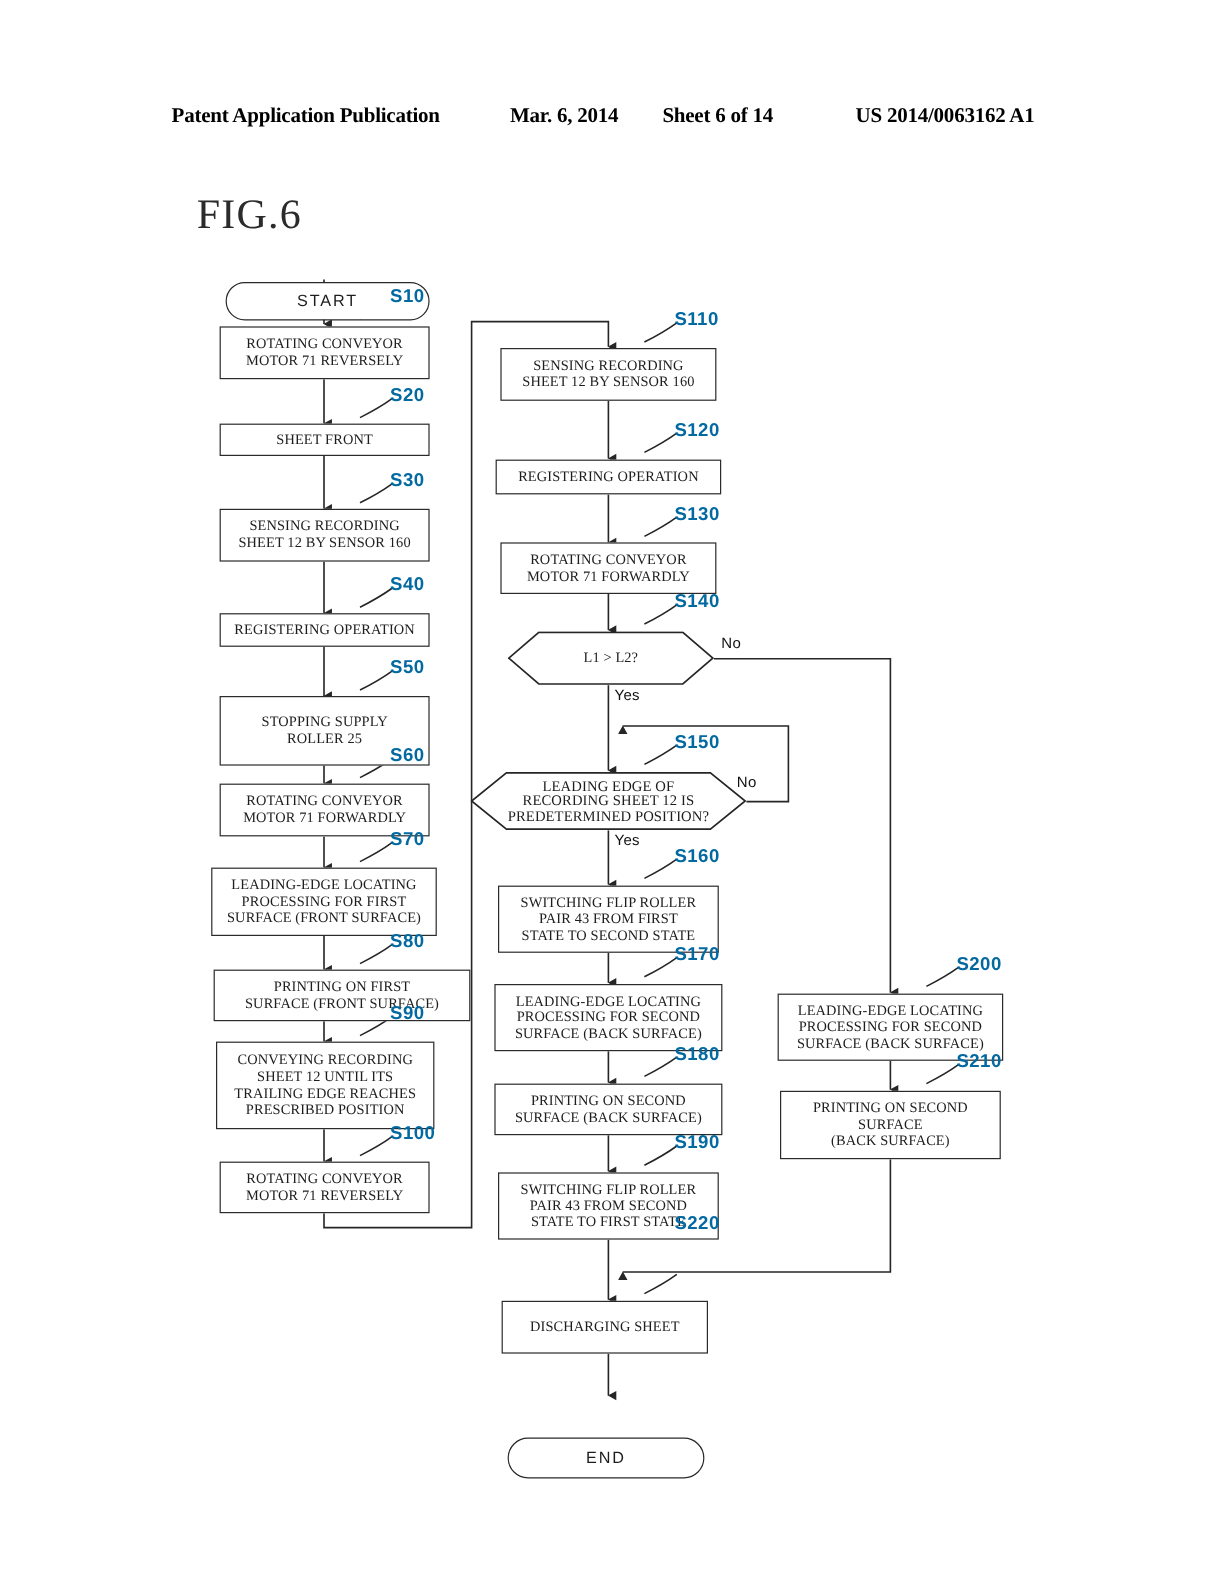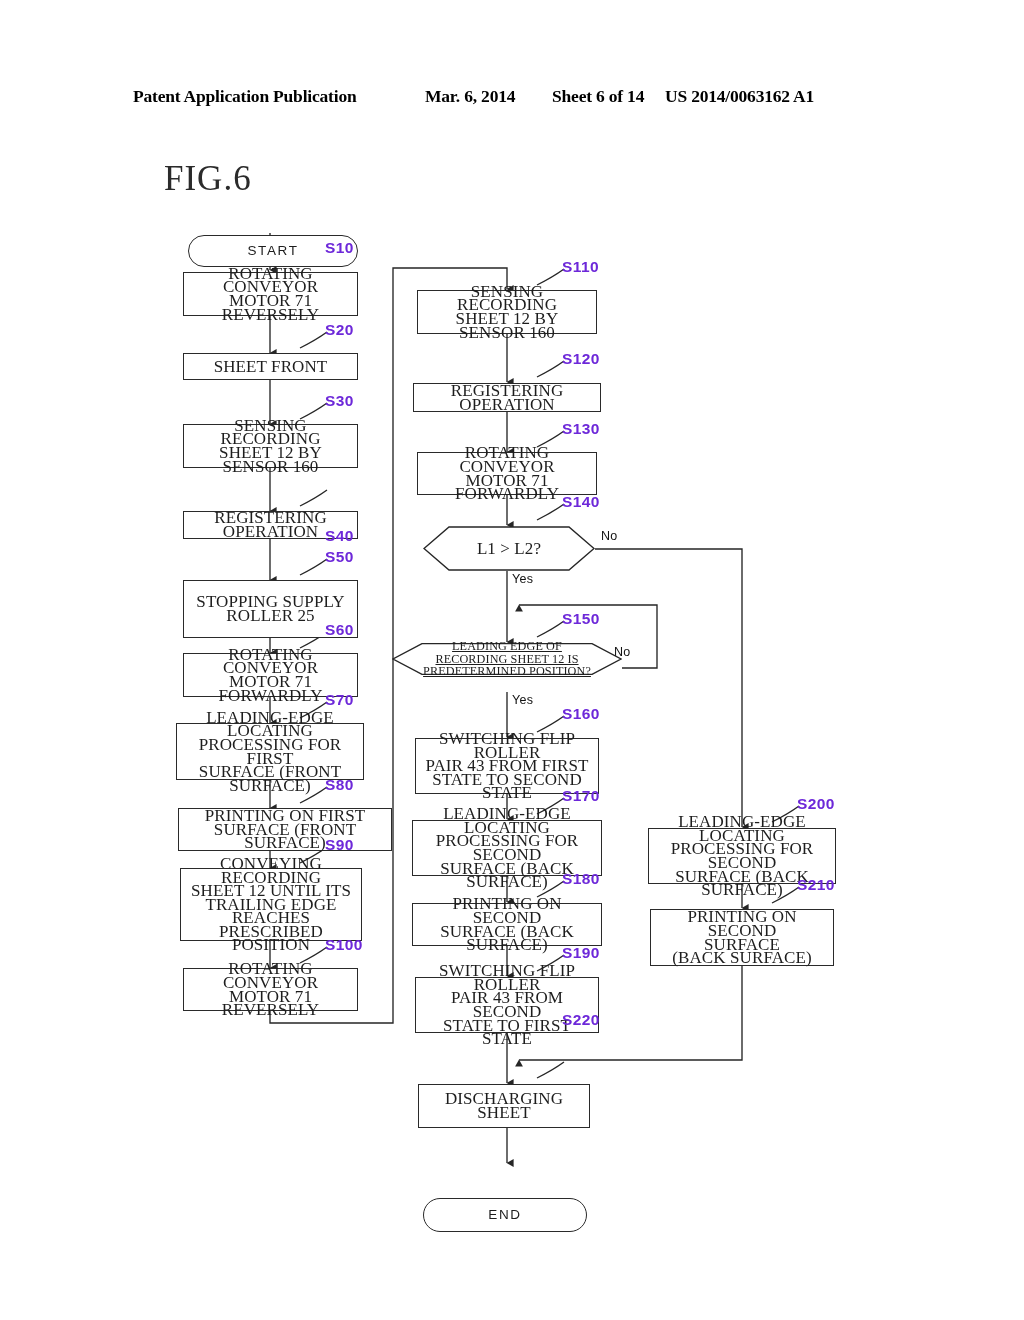--- a/index.html
+++ b/index.html
@@ -22,24 +22,24 @@
     left: 0;
     top: 86px;
     width: 1024px;
     height: 26px;
     font-family: "Liberation Serif", serif;
     font-weight: bold;
     font-size: 17.5px;
     letter-spacing: -0.2px;
     white-space: nowrap;
   }
-  #page-header .hdr-pub   { position: absolute; left: 133px; top: 0; text-align: right; }
+  #page-header .hdr-pub   { position: absolute; left: 143px; top: 0; text-align: right; }
   #page-header .hdr-date  { position: absolute; left: 425px; top: 0; }
   #page-header .hdr-sheet { position: absolute; left: 552px; top: 0; }
-  #page-header .hdr-num   { position: absolute; left: 665px; top: 0; }
+  #page-header .hdr-num   { position: absolute; left: 713px; top: 0; }
 
   
   #fig-label {
     position: absolute;
     left: 164px;
     top: 159px;
     font-family: Liberation Serif, serif;
     font-size: 35px;
     letter-spacing: 1px;
     color: #2b2b2b;
@@ -58,21 +58,21 @@
   
   .node {
     position: absolute;
     box-sizing: border-box;
     display: flex;
     align-items: center;
     justify-content: center;
     text-align: center;
     color: #1d1d1d;
     font-family: "Liberation Serif", serif;
-    font-size: 17px;
+    font-size: 12px;
     line-height: 13.6px;
     letter-spacing: 0.1px;
   }
   .node.process {
     border: 1.3px solid #2a2a2a;
     background: #fff;
     padding: 2px 3px;
   }
   .node.terminator {
     border: 1.3px solid #2a2a2a;
@@ -104,21 +104,21 @@
     z-index: 1;
   }
 
   
   .step-label {
     position: absolute;
     font-family: "Liberation Sans", sans-serif;
     font-weight: bold;
     font-size: 15.5px;
     letter-spacing: 0.4px;
-    color: #6d28d9;
+    color: #0369a1;
     white-space: nowrap;
   }
 
   
   .branch-label {
     position: absolute;
     font-family: "Liberation Sans", sans-serif;
     font-size: 12.5px;
     letter-spacing: 0.3px;
     color: #111;
@@ -243,21 +243,21 @@
 <div class="step-label" style="left:325px; top:321px;">S20</div>
 
 <div class="node process" style="left:183px; top:424px; width:175px; height:44px;">
   <span>SENSING RECORDING<br>SHEET 12 BY SENSOR 160</span>
 </div>
 <div class="step-label" style="left:325px; top:392px;">S30</div>
 
 <div class="node process" style="left:183px; top:511px; width:175px; height:28px;">
   <span>REGISTERING OPERATION</span>
 </div>
-<div class="step-label" style="left:325px; top:479px;margin-top:48px;">S40</div>
+<div class="step-label" style="left:325px; top:479px;">S40</div>
 
 <div class="node process" style="left:183px; top:580px; width:175px; height:58px;">
   <span>STOPPING SUPPLY<br>ROLLER 25</span>
 </div>
 <div class="step-label" style="left:325px; top:548px;">S50</div>
 
 <div class="node process" style="left:183px; top:653px; width:175px; height:44px;">
   <span>ROTATING CONVEYOR<br>MOTOR 71 FORWARDLY</span>
 </div>
 <div class="step-label" style="left:325px; top:621px;">S60</div>
@@ -300,21 +300,21 @@
 <div class="node decision" style="left:423px; top:526px; width:172px; height:45px;">
   <svg class="dec-shape" viewBox="0 0 172 45" preserveAspectRatio="none">
     <polygon points="26,1 146,1 171,22.5 146,44 26,44 1,22.5" fill="#ffffff" stroke="#262626" stroke-width="1.4" vector-effect="non-scaling-stroke"></polygon>
   </svg>
   <span class="dec-text">L1 &gt; L2?</span>
 </div>
 <div class="step-label" style="left:562px; top:493px;">S140</div>
 <div class="branch-label" style="left:601px; top:529px;">No</div>
 <div class="branch-label" style="left:512px; top:572px;">Yes</div>
 
-<div class="node decision" style="left:392px; top:643px; width:230px; height:32px; font-size:12.2px; line-height:12.6px;text-decoration:underline;">
+<div class="node decision" style="left:392px; top:643px; width:230px; height:49px; font-size:12.2px; line-height:12.6px;">
   <svg class="dec-shape" viewBox="0 0 230 49" preserveAspectRatio="none">
     <polygon points="30,1 200,1 229,24.5 200,48 30,48 1,24.5" fill="#ffffff" stroke="#262626" stroke-width="1.4" vector-effect="non-scaling-stroke"></polygon>
   </svg>
   <span class="dec-text">LEADING EDGE OF<br>RECORDING SHEET 12 IS<br>PREDETERMINED POSITION?</span>
 </div>
 <div class="step-label" style="left:562px; top:610px;">S150</div>
 <div class="branch-label" style="left:614px; top:645px;">No</div>
 <div class="branch-label" style="left:512px; top:693px;">Yes</div>
 
 <div class="node process" style="left:415px; top:738px; width:184px; height:56px;">

